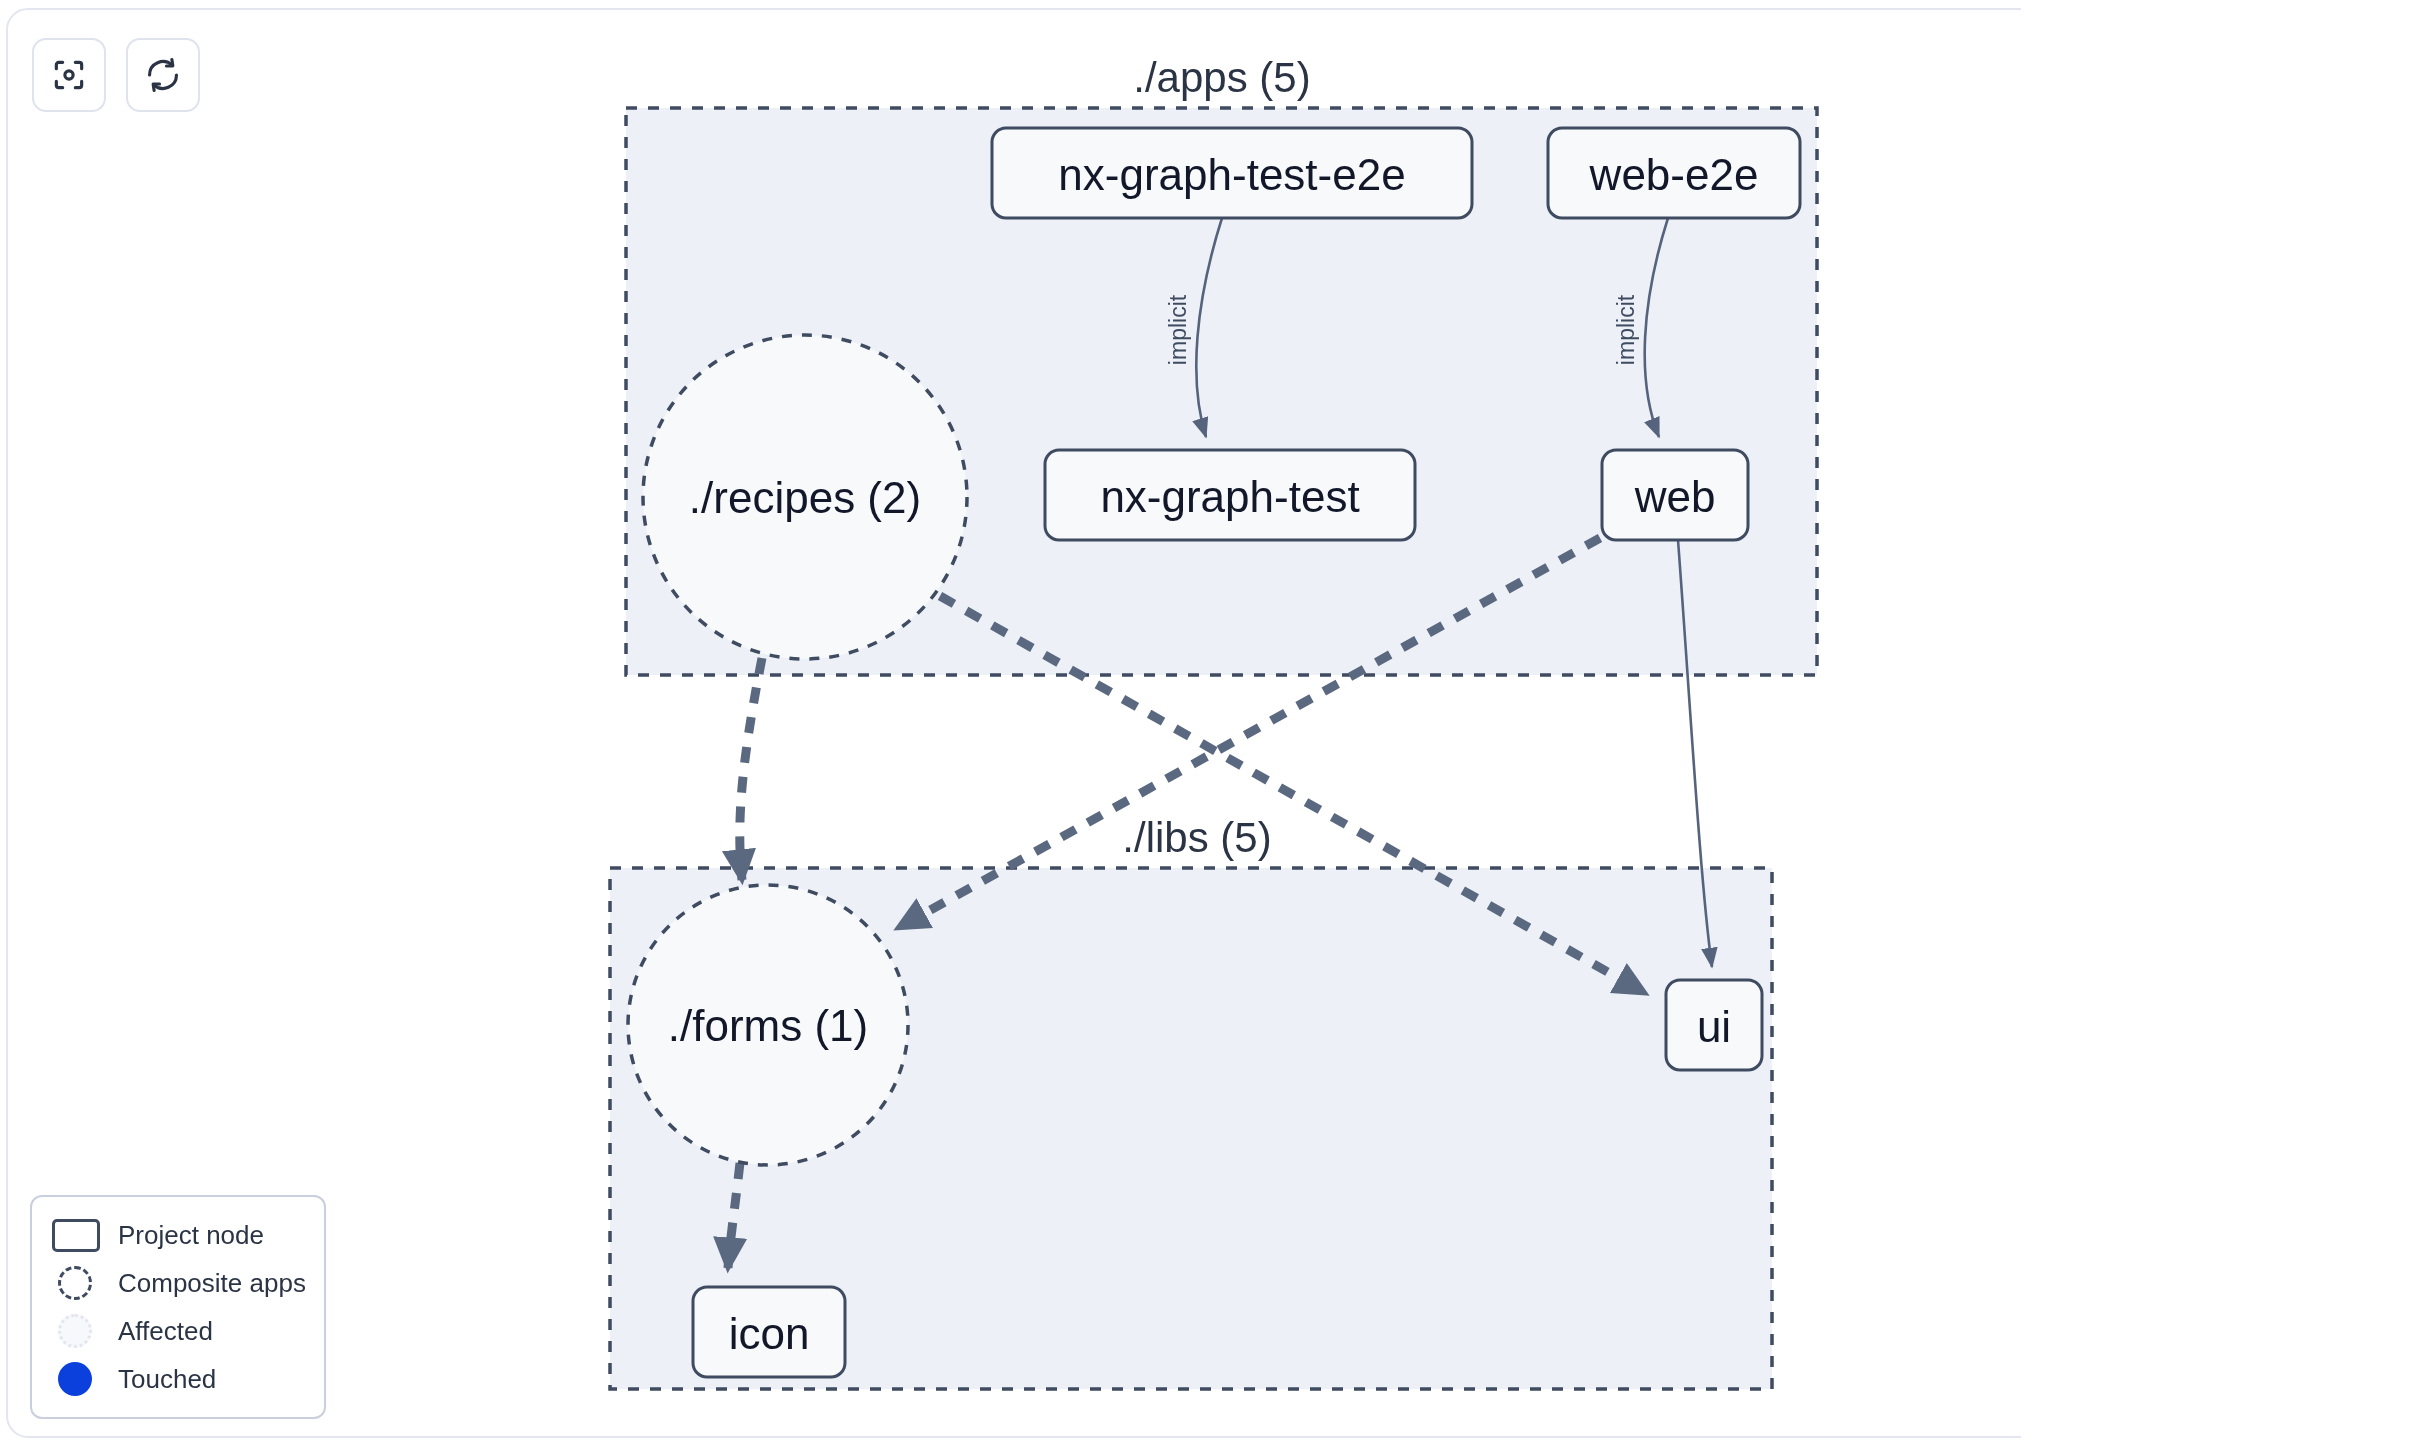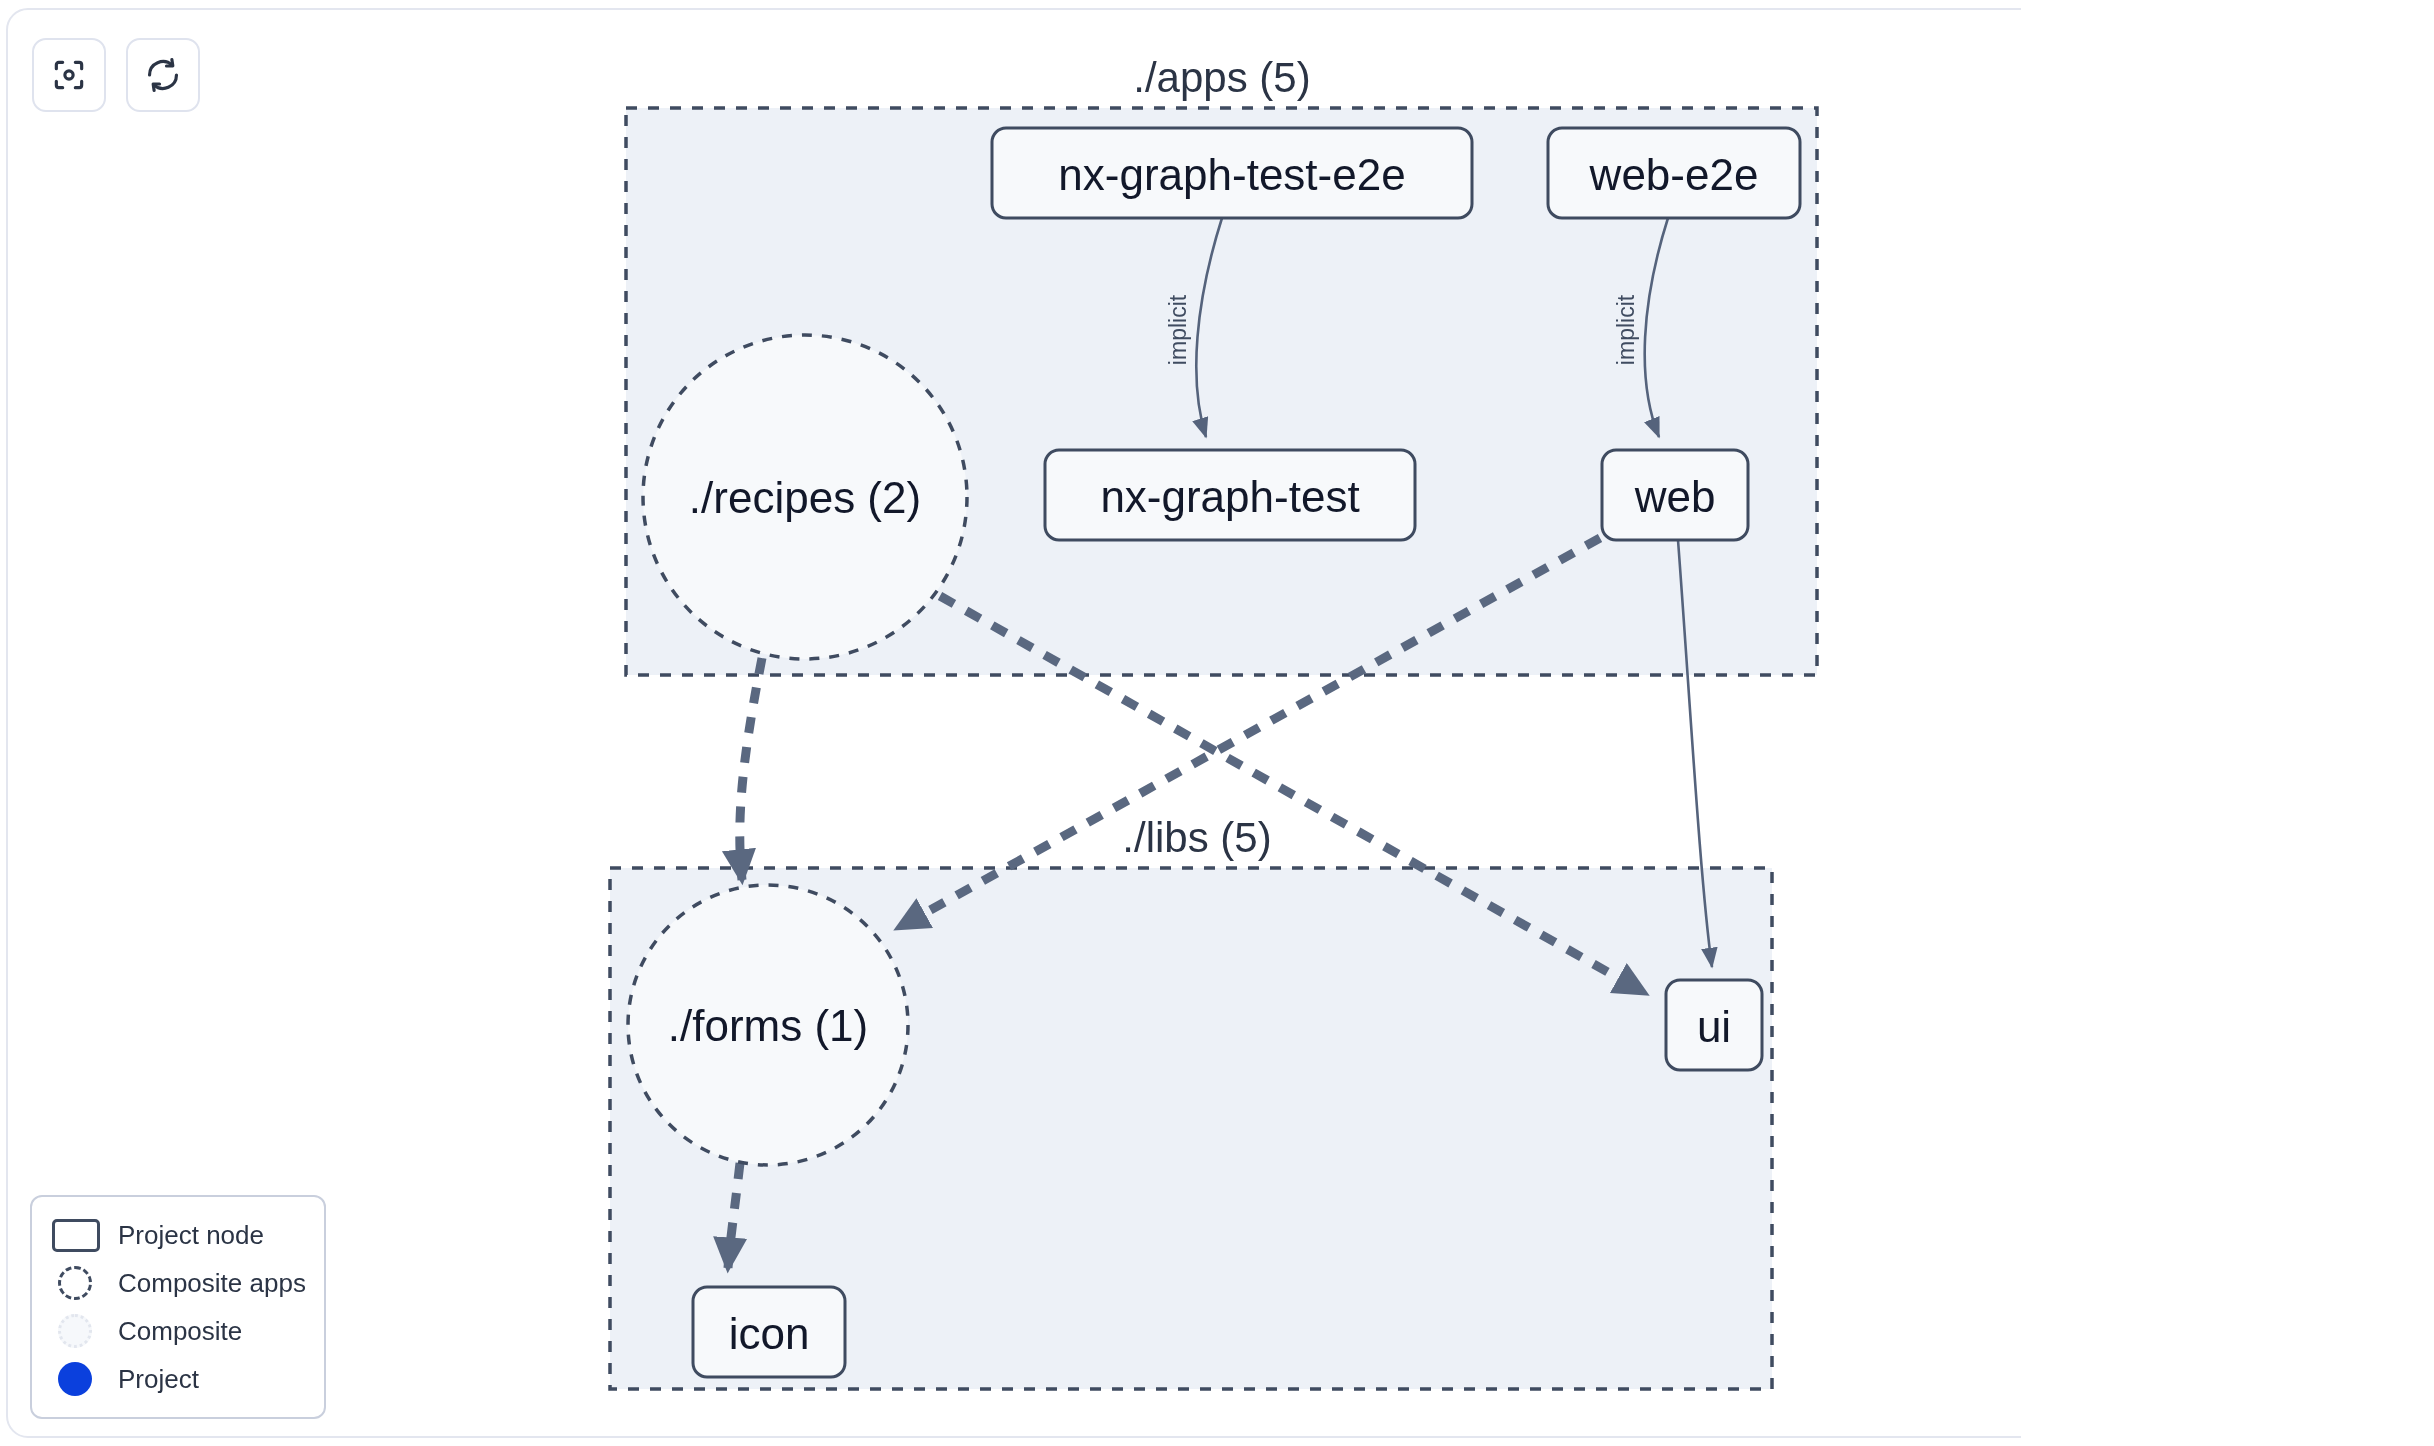--- a/index.html
+++ b/index.html
@@ -309,23 +309,23 @@
     <div class="legend-row">
       <div class="legend-swatch">
         <div class="sw-dashcircle"></div>
       </div>
       <div class="legend-text">Composite apps</div>
     </div>
     <div class="legend-row">
       <div class="legend-swatch">
         <div class="sw-affected"></div>
       </div>
-      <div class="legend-text">Composite</div>
+      <div class="legend-text">Affected</div>
     </div>
     <div class="legend-row">
       <div class="legend-swatch">
         <div class="sw-touched"></div>
       </div>
-      <div class="legend-text">Project</div>
+      <div class="legend-text">Touched</div>
     </div>
   </div>
 
 </div>
 
 </body></html>

